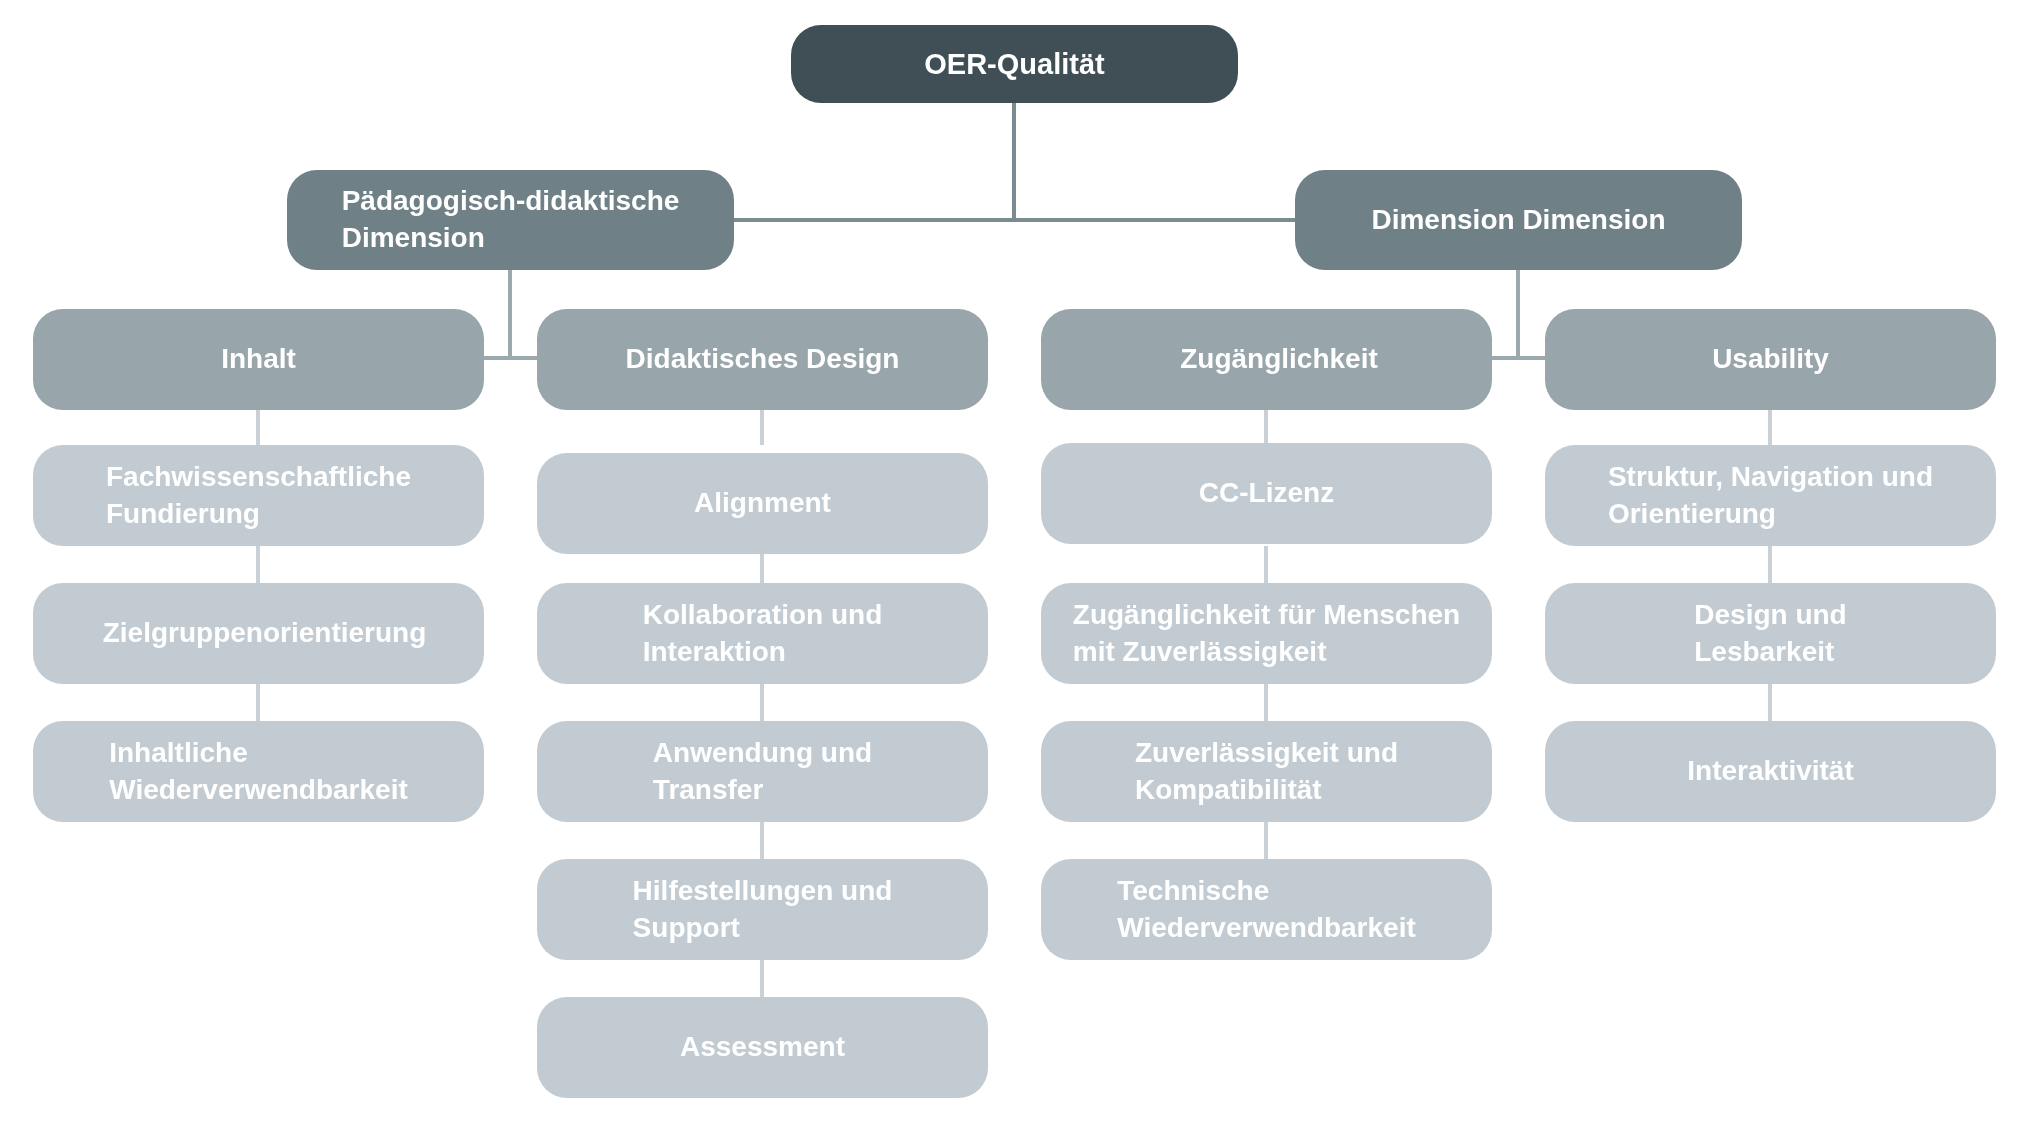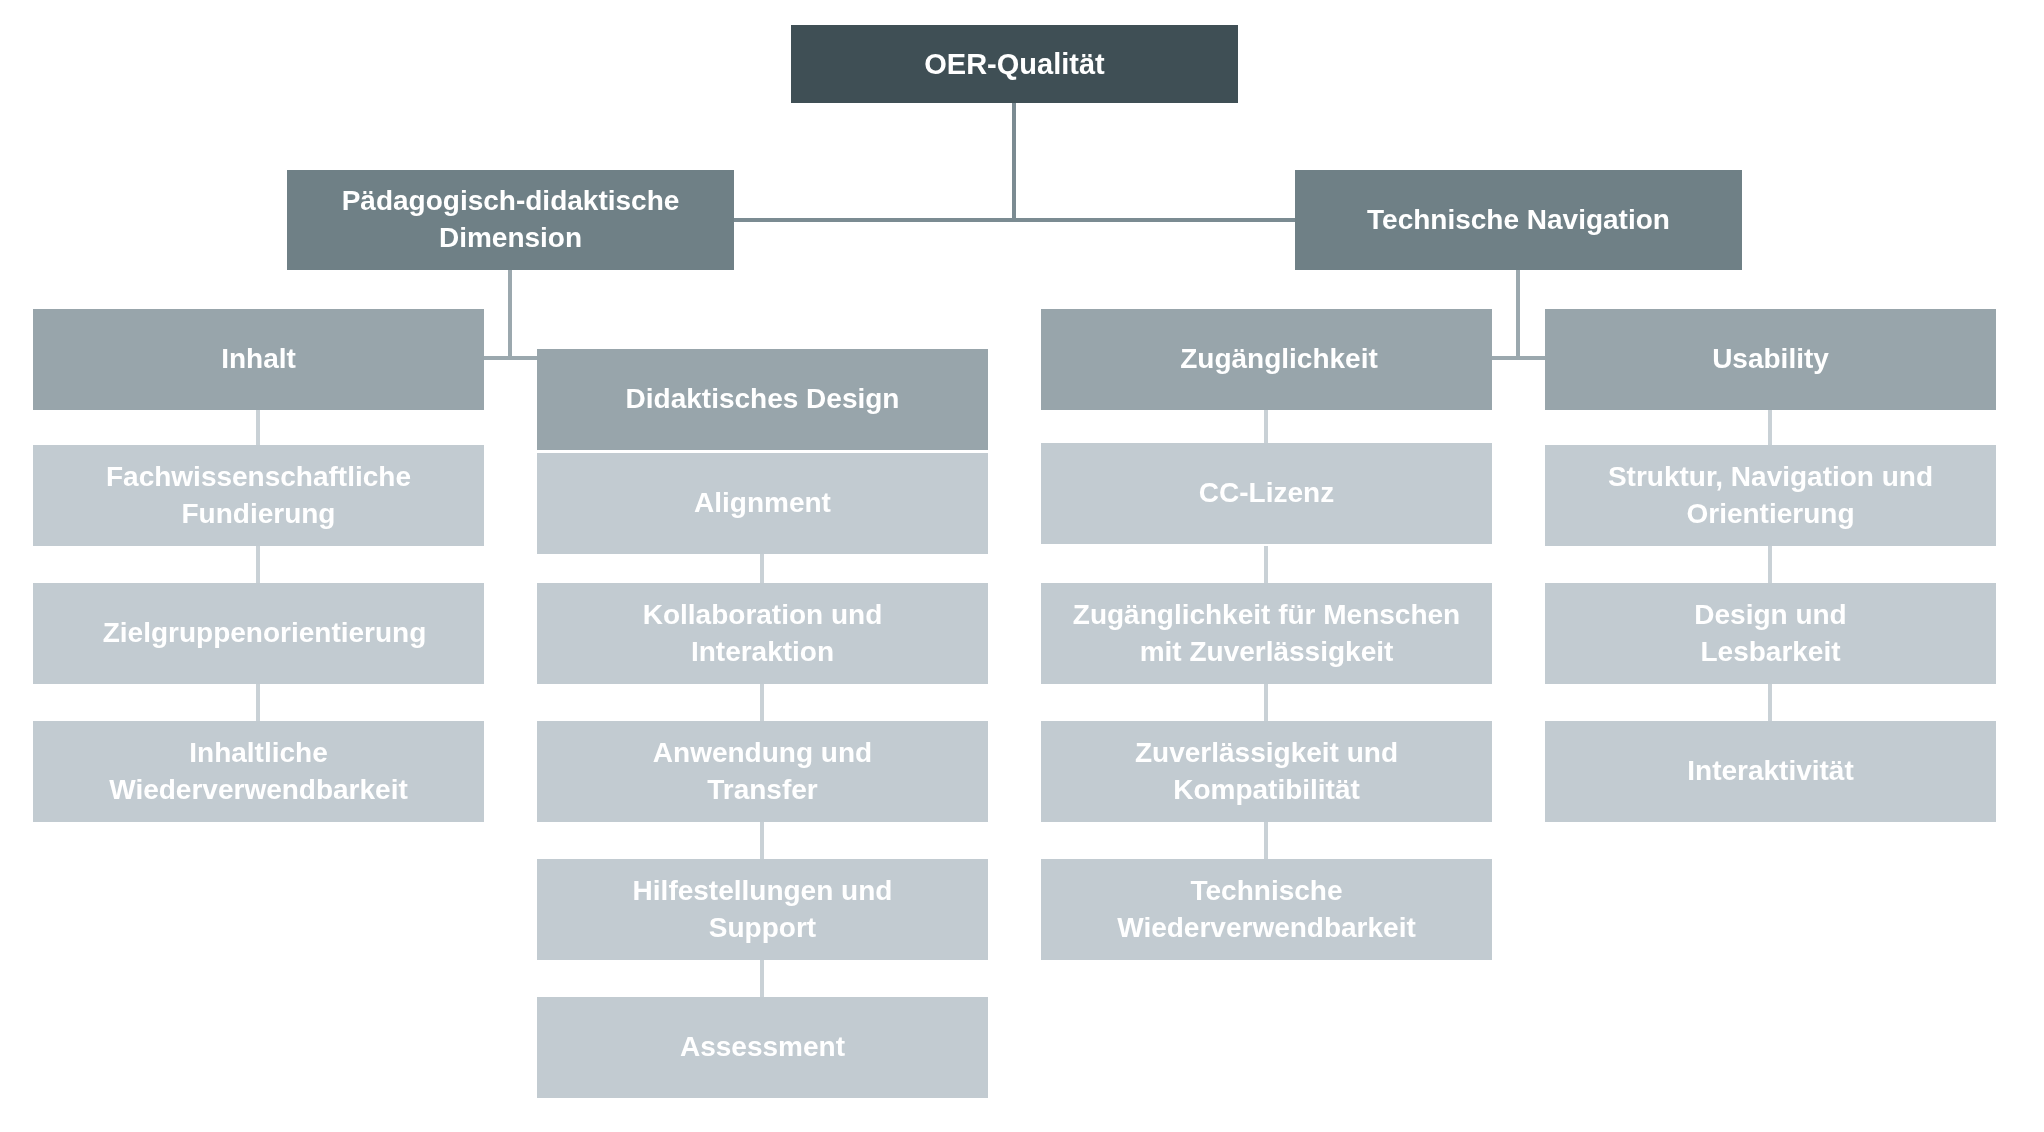--- a/index.html
+++ b/index.html
@@ -13,28 +13,29 @@
     width: 2044px;
     height: 1132px;
     background: #ffffff;
     overflow: hidden;
   }
   .node {
     position: absolute;
     display: flex;
     align-items: center;
     justify-content: center;
-    text-align: center;
+    text-align: left;
     color: var(--text, #ffffff);
     font-weight: bold;
     font-size: 28px;
     line-height: 1.32;
     white-space: pre-line;
     box-sizing: border-box;
     padding: 4px 10px;
+    border-radius: 30px;
   }
   .lv-root   { background: var(--root_bg,   #3F4F55); font-size: 29px; }
   .lv-branch { background: var(--branch_bg, #6F8086); }
   .lv-header { background: var(--header_bg, #98A5AB); }
   .lv-item   { background: var(--item_bg,   #C2CBD1); }
   .conn { position: absolute; }
   .c-dark  { background: var(--line_dark,  #7B8B92); }
   .c-mid   { background: var(--line_mid,   #9BA8AE); }
   .c-light { background: var(--line_light, #C9D1D6); }
 </style>
@@ -67,24 +68,24 @@
   <div class="conn c-light" style="left:1264px; top:822px; width:4px; height:37px;"></div>
 
   <div class="conn c-light" style="left:1768px; top:410px; width:4px; height:35px;"></div>
   <div class="conn c-light" style="left:1768px; top:546px; width:4px; height:37px;"></div>
   <div class="conn c-light" style="left:1768px; top:684px; width:4px; height:37px;"></div>
 
   <div class="node lv-root" style="left:791px; top:25px; width:447px; height:78px;">OER-Qualität</div>
 
   <div class="node lv-branch" style="left:287px; top:170px; width:447px; height:100px;">Pädagogisch-didaktische
 Dimension</div>
-  <div class="node lv-branch" style="left:1295px; top:170px; width:447px; height:100px;">Technische Navigation</div>
+  <div class="node lv-branch" style="left:1295px; top:170px; width:447px; height:100px;">Dimension Dimension</div>
 
   <div class="node lv-header" style="left:33px; top:309px; width:451px; height:101px;">Inhalt</div>
-  <div class="node lv-header" style="left:537px; top:309px; width:451px; height:101px;margin-top:40px;">Didaktisches Design</div>
+  <div class="node lv-header" style="left:537px; top:309px; width:451px; height:101px;">Didaktisches Design</div>
   <div class="node lv-header" style="left:1041px; top:309px; width:451px; height:101px;padding-left:35px;">Zugänglichkeit</div>
   <div class="node lv-header" style="left:1545px; top:309px; width:451px; height:101px;">Usability</div>
 
   <div class="node lv-item" style="left:33px; top:445px; width:451px; height:101px;">Fachwissenschaftliche
 Fundierung</div>
   <div class="node lv-item" style="left:33px; top:583px; width:451px; height:101px;padding-left:22px;">Zielgruppenorientierung</div>
   <div class="node lv-item" style="left:33px; top:721px; width:451px; height:101px;">Inhaltliche
 Wiederverwendbarkeit</div>
 
   <div class="node lv-item" style="left:537px; top:445px; width:451px; height:101px;margin-top:8px;">Alignment</div>

